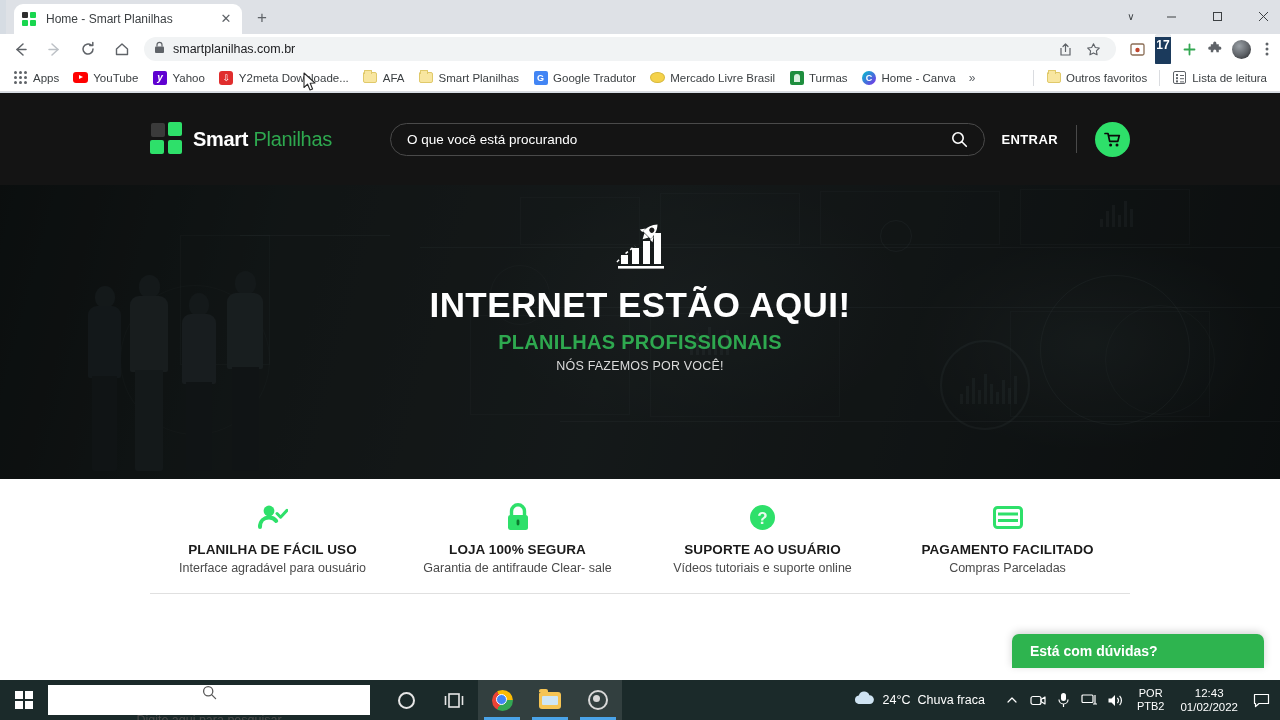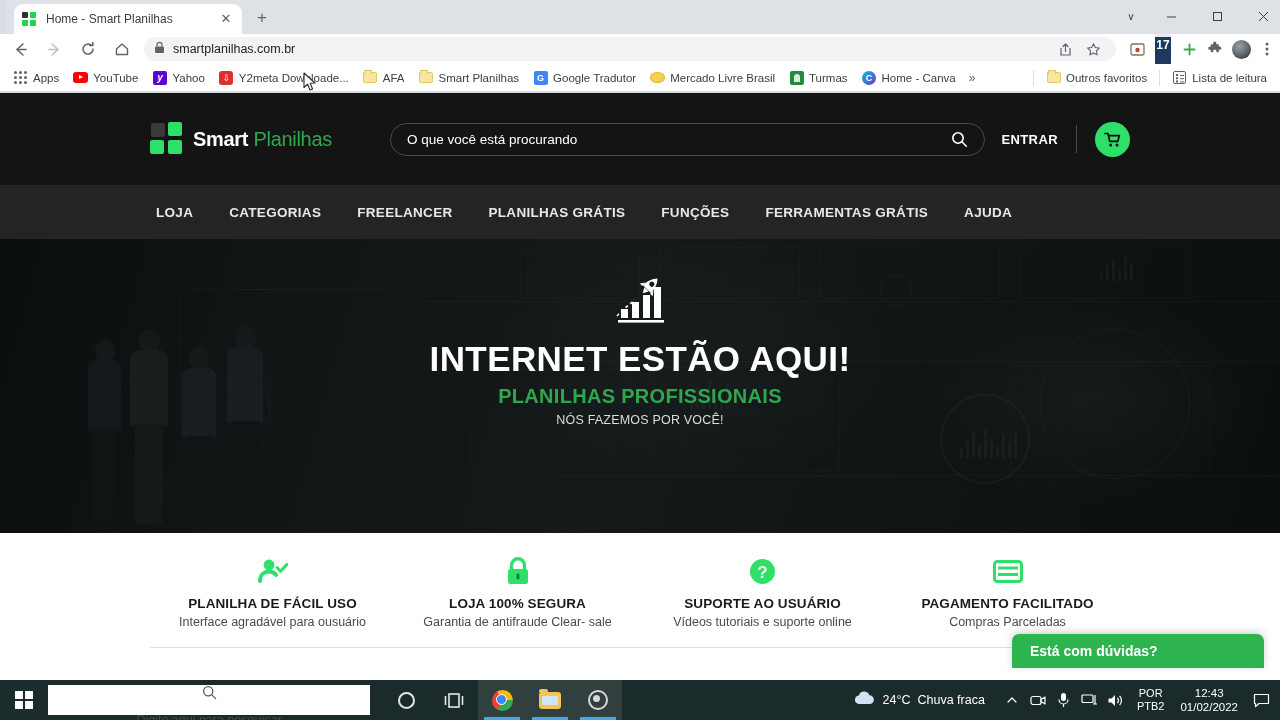--- a/index.html
+++ b/index.html
@@ -541,29 +541,20 @@
         <span class="cart">
           <svg width="19" height="19" viewBox="0 0 19 19">
               <path d="M2 3.5 H5 L6.7 11.4 H14.8 L16.3 5.6 H6.1" fill="none" stroke="#0b0b0b" stroke-width="1.7" stroke-linejoin="round" stroke-linecap="round"></path>
               <circle cx="7.6" cy="15" r="1.5" fill="#0b0b0b"></circle>
               <circle cx="14" cy="15" r="1.5" fill="#0b0b0b"></circle>
             </svg>
         </span>
       </div>
     </div>
 
-    <div class="site-nav">
-      <span class="nav-item">LOJA</span>
-      <span class="nav-item">CATEGORIAS</span>
-      <span class="nav-item">FREELANCER</span>
-      <span class="nav-item">PLANILHAS GRÁTIS</span>
-      <span class="nav-item">FUNÇÕES</span>
-      <span class="nav-item">FERRAMENTAS GRÁTIS</span>
-      <span class="nav-item">AJUDA</span>
-    </div>
 
     <div class="hero">
       <div class="hero-bg">
         <div class="hero-photo"></div>
         <div class="hud">
           <div class="hud-line" style="left:420px;top:62px;width:860px;"></div>
           <div class="hud-line" style="left:500px;top:122px;width:780px;"></div>
           <div class="hud-line" style="left:560px;top:236px;width:720px;"></div>
           <div class="hud-box" style="left:520px;top:12px;width:120px;height:48px;"></div>
           <div class="hud-box" style="left:660px;top:8px;width:140px;height:52px;"></div>

